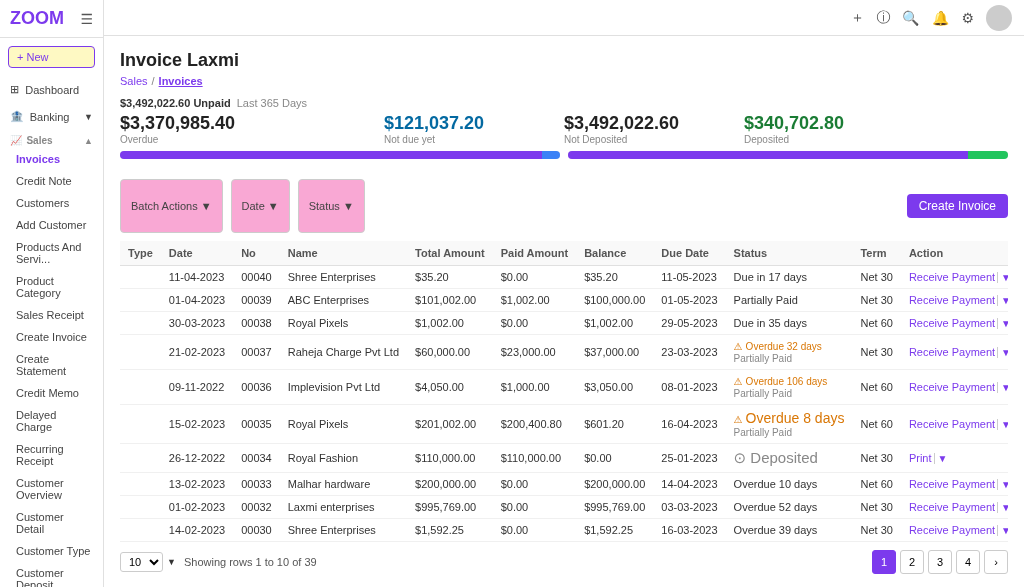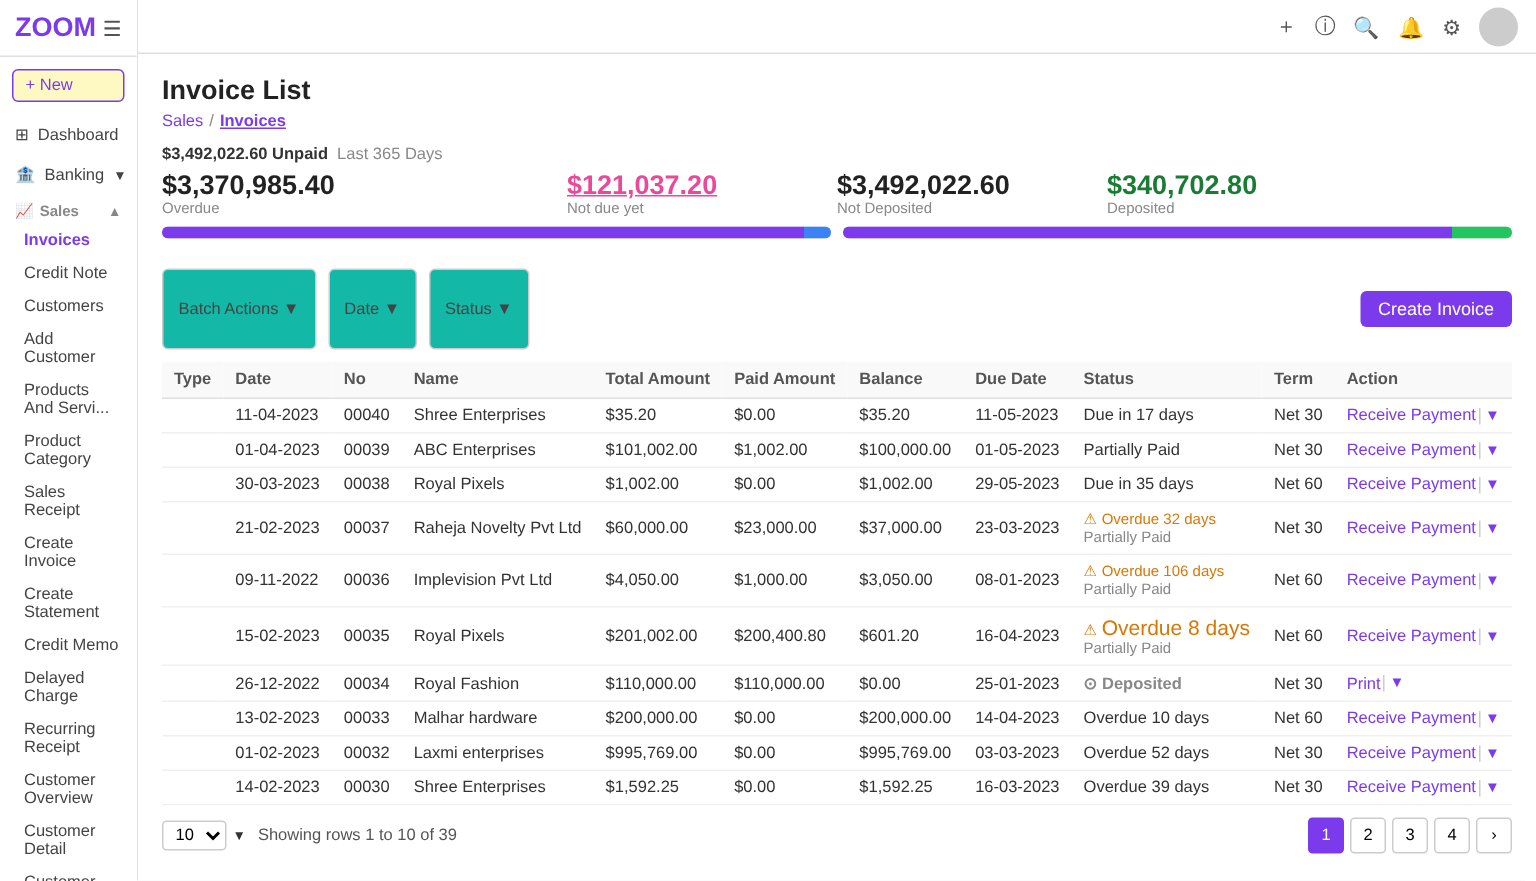--- a/index.html
+++ b/index.html
@@ -1,19 +1,19 @@
 <!DOCTYPE html>
 <html><head>
   <meta charset="utf-8">
   <style>
     * { box-sizing: border-box; margin: 0; padding: 0; }
     body { font-family: Arial, sans-serif; font-size: 12px; color: #333; background: #f5f5f5; display: flex; height: 587px; overflow: hidden; }
 
     
-    .sidebar { width: 92px; background: #fff; border-right: 1px solid #e0e0e0; display: flex; flex-direction: column; height: 100%; overflow-y: auto; }
+    .sidebar { width: 104px; background: #fff; border-right: 1px solid #e0e0e0; display: flex; flex-direction: column; height: 100%; overflow-y: auto; }
     .sidebar-logo { padding: 8px 10px; border-bottom: 1px solid #e0e0e0; display: flex; align-items: center; justify-content: space-between; }
     .sidebar-logo-img { color: #7c3aed; font-weight: bold; font-size: 18px; }
     .sidebar-hamburger { cursor: pointer; font-size: 14px; color: #555; }
     .sidebar-new-btn { margin: 8px; background: #fef9c3; border: 1px solid #7c3aed; color: #7c3aed; padding: 4px 8px; border-radius: 4px; cursor: pointer; font-size: 11px; display: flex; align-items: center; gap: 4px; }
     .sidebar-item { padding: 7px 10px; cursor: pointer; display: flex; align-items: center; gap: 6px; font-size: 11px; color: #444; }
     .sidebar-section { padding: 5px 10px 2px; font-size: 10px; color: #888; font-weight: bold; display: flex; align-items: center; justify-content: space-between; cursor: pointer; }
     .sidebar-sub-item { padding: 5px 10px 5px 16px; cursor: pointer; font-size: 11px; color: #444; }
     .sidebar-sub-item.active { color: #7c3aed; font-weight: bold; }
 
     
@@ -31,44 +31,44 @@
     .breadcrumb a { color: #7c3aed; text-decoration: none; }
     .breadcrumb span { color: #888; }
 
     
     .stats-header { display: flex; align-items: center; gap: 6px; margin-bottom: 4px; }
     .stats-unpaid { font-size: 11px; color: #333; font-weight: bold; }
     .stats-period { font-size: 11px; color: #888; }
     .stats-row { display: flex; align-items: center; gap: 0; margin-bottom: 2px; }
     .stat-block { flex: 1; }
     .stat-amount { font-size: 18px; font-weight: bold; color: #222; }
-    .stat-amount.blue { color: #ec4899; text-decoration: underline; }
+    .stat-amount.blue { color: #0369a1; }
     .stat-amount.green { color: #1a7c34; }
     .stat-label { font-size: 10px; color: #888; }
     .progress-bar-container { height: 8px; background: #e0e0e0; border-radius: 4px; margin-bottom: 10px; display: flex; overflow: hidden; }
     .progress-bar-overdue { background: #7c3aed; }
     .progress-bar-not-due { background: #3b82f6; }
     .progress-bar-not-deposited { background: #7c3aed; }
     .progress-bar-deposited { background: #22c55e; }
 
     
     .toolbar { display: flex; align-items: center; gap: 8px; margin-bottom: 8px; }
-    .toolbar-btn { border: 1px solid #ccc; background: #14b8a6; padding: 20px 10px; border-radius: 4px; cursor: pointer; font-size: 11px; color: #444; display: flex; align-items: center; gap: 3px; }
+    .toolbar-btn { border: 1px solid #ccc; background: #f9a8d4; padding: 20px 10px; border-radius: 4px; cursor: pointer; font-size: 11px; color: #444; display: flex; align-items: center; gap: 3px; }
     .create-invoice-btn { margin-left: auto; background: #7c3aed; color: #fff; border: none; padding: 5px 12px; border-radius: 4px; cursor: pointer; font-size: 12px; }
 
     
     .table-wrap { overflow-x: auto; }
     table { width: 100%; border-collapse: collapse; font-size: 11px; }
     thead tr { background: #f9f9f9; }
     th { padding: 6px 8px; text-align: left; color: #555; font-weight: 600; border-bottom: 1px solid #e0e0e0; white-space: nowrap; }
     td { padding: 5px 8px; border-bottom: 1px solid #f0f0f0; vertical-align: middle; white-space: nowrap; }
     .link-purple { color: #7c3aed; text-decoration: none; cursor: pointer; }
     .status-warning { color: #d97706; font-size: 10px; }
     .status-normal { font-size: 11px; }
-    .status-deposited { color: #888; font-size: 11px; font-weight: bold; }
+    .status-deposited { color: #888; font-size: 15px; }
     .action-cell { display: flex; align-items: center; gap: 2px; }
     .dropdown-arrow { cursor: pointer; color: #7c3aed; font-size: 10px; border-left: 1px solid #ccc; padding-left: 3px; }
 
     
     .pagination-bar { display: flex; align-items: center; gap: 8px; padding: 8px 0 0; }
     .per-page { display: flex; align-items: center; gap: 4px; }
     .per-page-select { border: 1px solid #ccc; border-radius: 3px; padding: 2px 4px; background: #fff; font-size: 11px; }
     .page-info { font-size: 11px; color: #555; }
     .page-buttons { display: flex; gap: 4px; margin-left: auto; }
     .page-btn { border: 1px solid #ccc; background: #fff; width: 24px; height: 24px; border-radius: 3px; cursor: pointer; font-size: 11px; display: flex; align-items: center; justify-content: center; }
@@ -123,21 +123,21 @@
   <div class="topbar">
     <span class="topbar-icon">＋</span>
     <span class="topbar-icon">ⓘ</span>
     <span class="topbar-icon">🔍</span>
     <span class="topbar-icon">🔔</span>
     <span class="topbar-icon">⚙</span>
     <div class="avatar"></div>
   </div>
 
   <div class="content">
-    <div class="page-title">Invoice List</div>
+    <div class="page-title">Invoice Laxmi</div>
     <div class="breadcrumb">
       <a>Sales</a>
       <span>/</span>
       <a style="color:#7c3aed;text-decoration:underline;font-weight:bold;">Invoices</a>
     </div>
 
     <div class="stats-header">
       <span class="stats-unpaid">$3,492,022.60 Unpaid</span>
       <span class="stats-period">Last 365 Days</span>
     </div>
@@ -260,21 +260,21 @@
                 <div class="action-cell">
         <a class="link-purple">Receive Payment</a>
         <span class="dropdown-arrow">▼</span>
       </div>
               </td>
     </tr>
             <tr>
       <td></td>
       <td>21-02-2023</td>
       <td>00037</td>
-      <td>Raheja Novelty Pvt Ltd</td>
+      <td>Raheja Charge Pvt Ltd</td>
       <td>$60,000.00</td>
       <td>$23,000.00</td>
       <td>$37,000.00</td>
       <td>23-03-2023</td>
       <td><span class="status-warning">⚠</span> <span style="color:#d97706;font-size:10px;">Overdue 32 days</span><br><span style="font-size:10px;color:#888;">Partially Paid</span></td>
       <td>Net 30</td>
       <td>
                 <div class="action-cell">
         <a class="link-purple">Receive Payment</a>
         <span class="dropdown-arrow">▼</span>

